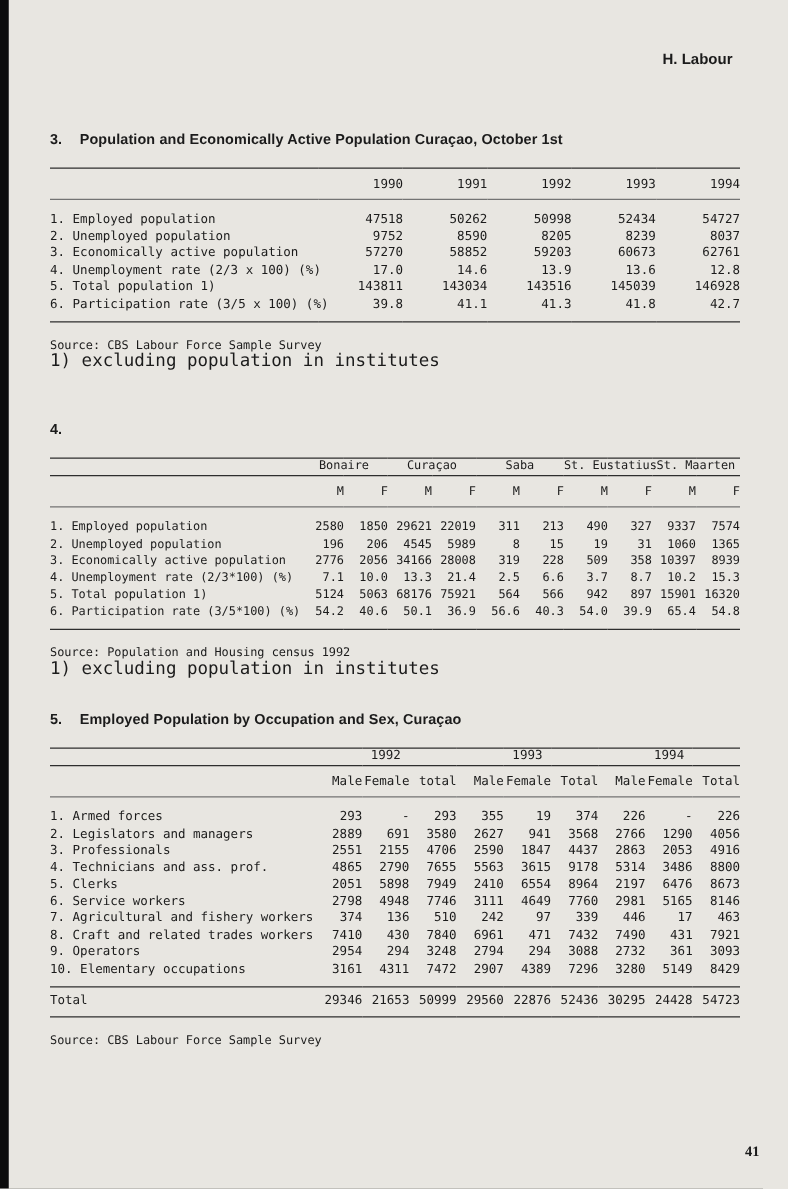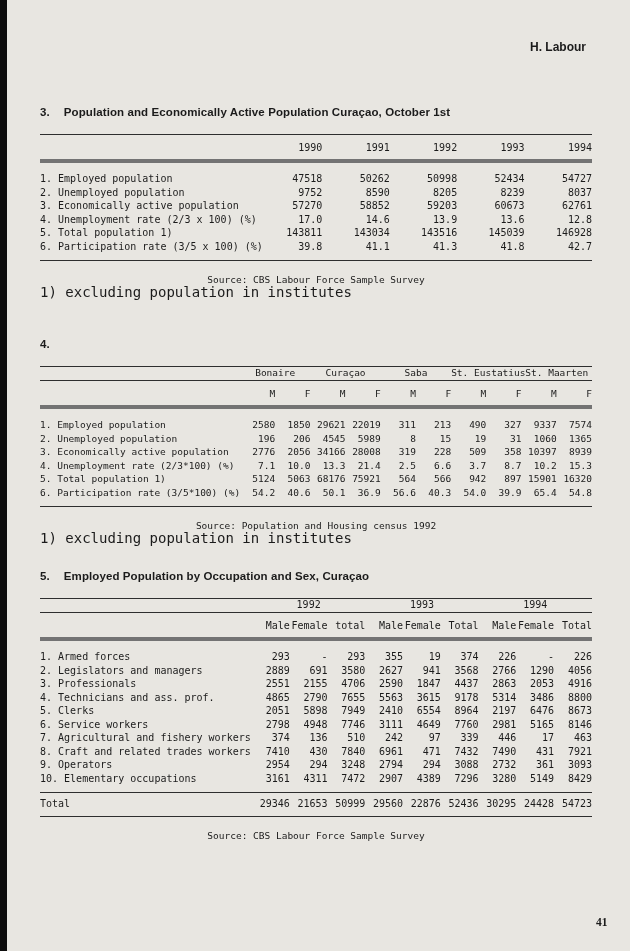--- a/index.html
+++ b/index.html
@@ -31,28 +31,28 @@
   }
   #table0 { font-size:10px; }
   #table1 { font-size:9.5px; }
   #table2 { font-size:10px; }
   col.lblcol0 { width:215px; }
   col.lblcol1 { width:200px; }
   col.lblcol2 { width:212px; }
 
   th, td { padding:0; font-weight:normal; white-space:nowrap; overflow:visible; }
   .group-row th { text-align:center; padding:0 0 2px; border-bottom:1px solid #2e2e2e; }
-  .col-row th { text-align:right; padding:7px 0 6px; border-bottom:4px solid #737373; }
+  .col-row th { text-align:right; padding:7px 0 6px; border-bottom:1px solid #737373; }
   th.lbl, td.lbl { text-align:left; }
   tbody td { line-height:13.5px; text-align:right; }
   tbody tr:first-child td { padding-top:9px; }
   tbody tr:last-child td { padding-bottom:7px; }
   tfoot td { border-top:1px solid #2e2e2e; padding:5px 0 7px; text-align:right; }
 
-  .source { margin-top:13px; font-size:9.5px; line-height:12px;text-align:center; }
+  .source { margin-top:13px; font-size:9.5px; line-height:12px; }
   .footnote { font-size:14px; line-height:12px; }
   .footnote:empty { display:none; }
 
   .pagenum {
     position:absolute; top:916px; left:596px;
     font-family:Liberation Serif, serif; font-weight:bold; font-size:11.5px;
   }
 </style>
 </head>
 <body>

